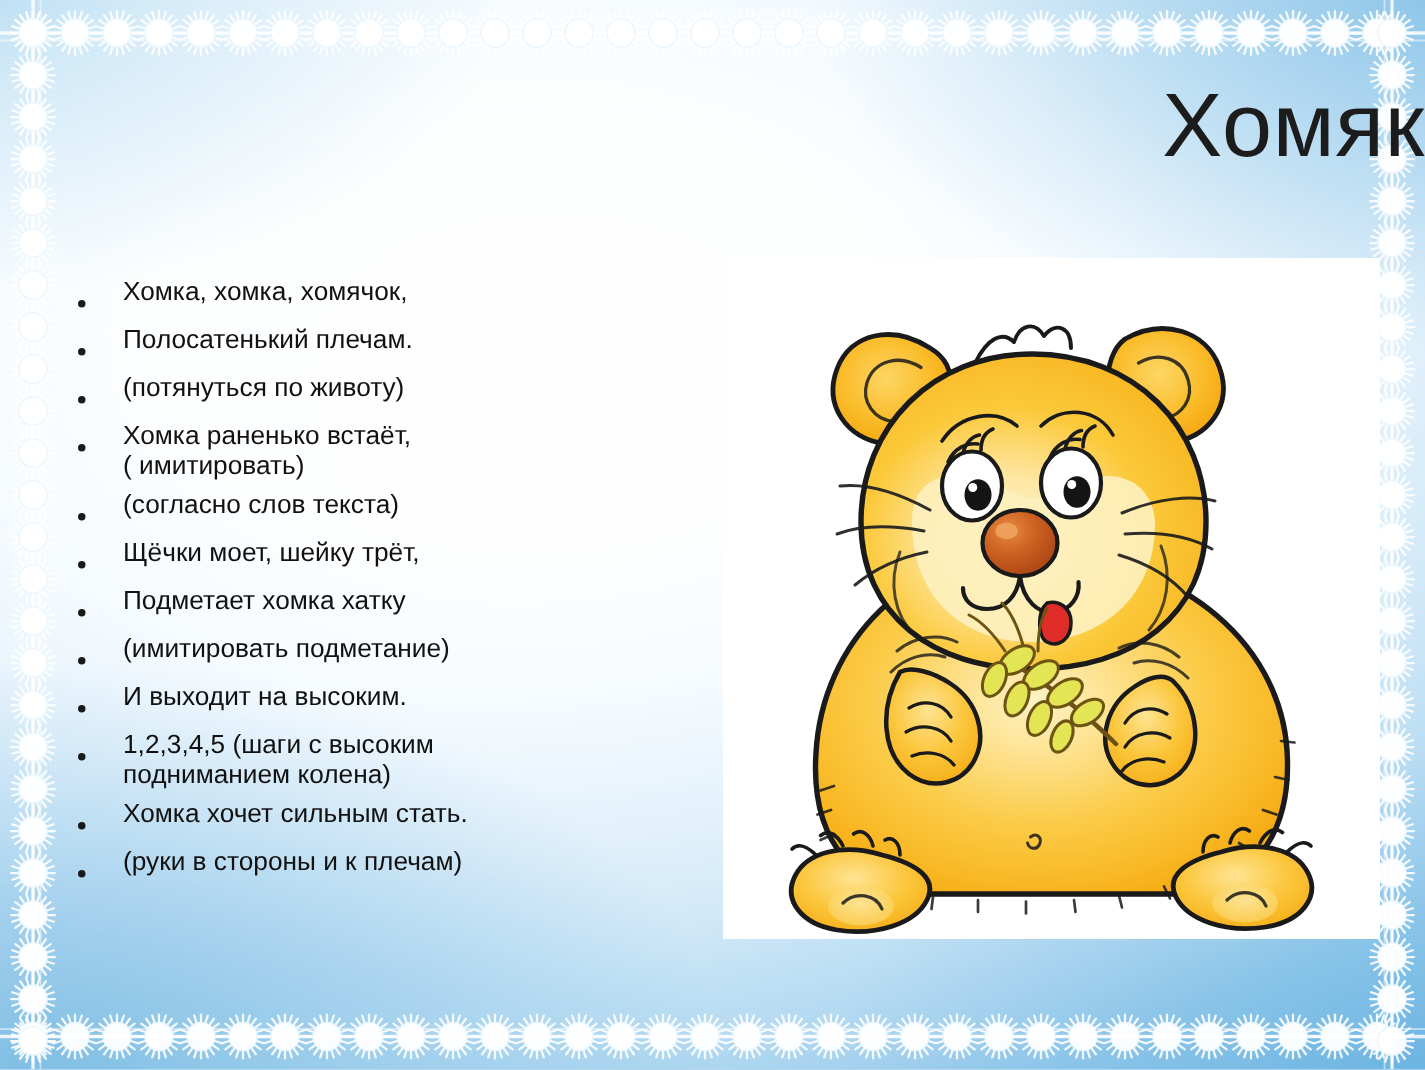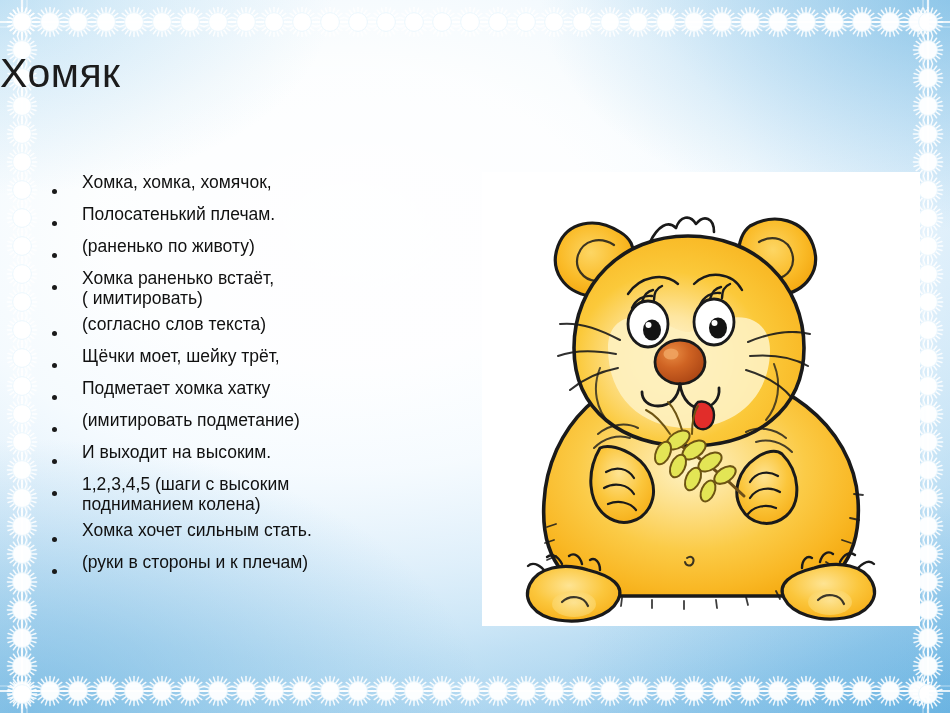--- a/index.html
+++ b/index.html
@@ -58,34 +58,34 @@
   .lace-bottom { left: 0;  bottom: 0; width: 950px; height: 46px; }
   .lace-left   { left: 0;  top: 0;    width: 46px;  height: 713px; }
   .lace-right  { right: 0; top: 0;    width: 46px;  height: 713px; }
 
   
   .title {
     position: absolute;
     left: 0;
     right: 0;
     top: 52px;
-    text-align: left;
-    font-size: 41px;
+    text-align: right;
+    font-size: 60px;
     line-height: 1.05;
     font-weight: 400;
     color: #1c1c1c;
     letter-spacing: 0.5px;
     font-family: "Liberation Sans", sans-serif;
   }
 
   
   .bullets {
     position: absolute;
     left: 52px;
-    top: 172px;
+    top: 184px;
     width: 392px;
   }
   .bullet-row {
     display: flex;
     align-items: flex-start;
     margin-bottom: 6px;
   }
   .bullet-dot {
     flex: 0 0 auto;
     width: 30px;
@@ -3211,21 +3211,21 @@
       <div class="bullet-row">
         <div class="bullet-dot"><i></i></div>
         <div class="bullet-text">Хомка, хомка, хомячок,</div>
       </div>
       <div class="bullet-row">
         <div class="bullet-dot"><i></i></div>
         <div class="bullet-text">Полосатенький плечам.</div>
       </div>
       <div class="bullet-row">
         <div class="bullet-dot"><i></i></div>
-        <div class="bullet-text">(раненько по животу)</div>
+        <div class="bullet-text">(потянуться по животу)</div>
       </div>
       <div class="bullet-row">
         <div class="bullet-dot"><i></i></div>
         <div class="bullet-text">Хомка раненько встаёт,
 ( имитировать)</div>
       </div>
       <div class="bullet-row">
         <div class="bullet-dot"><i></i></div>
         <div class="bullet-text">(согласно слов текста)</div>
       </div>

